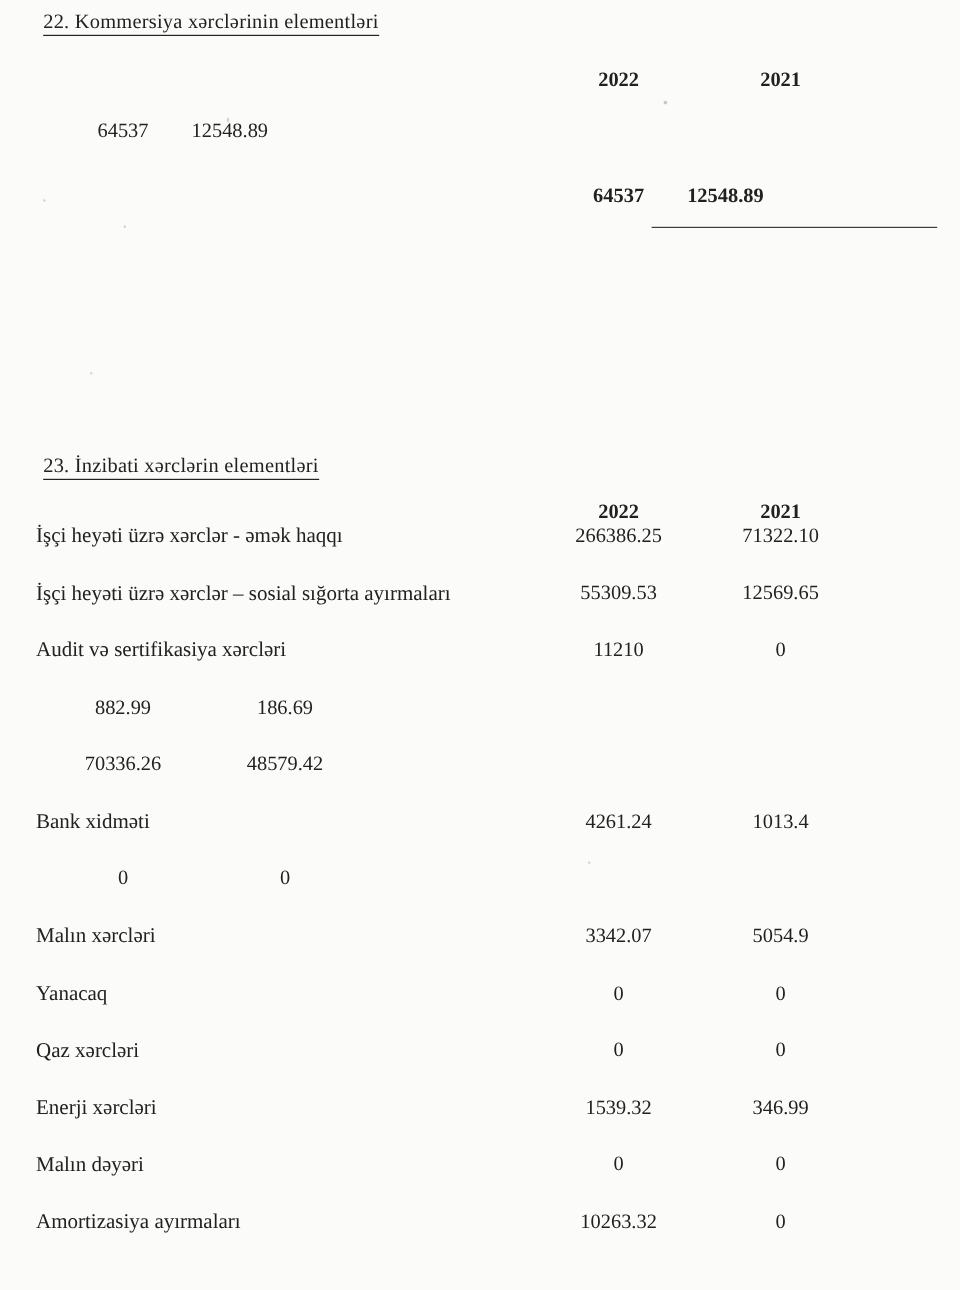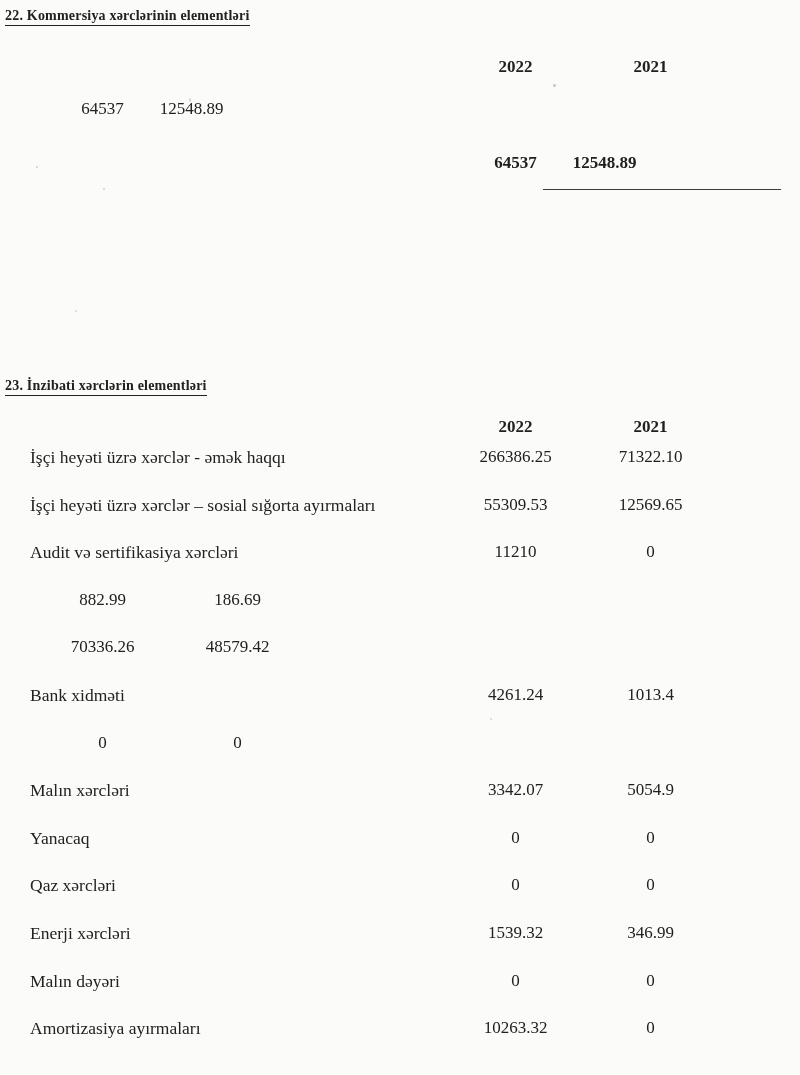--- a/index.html
+++ b/index.html
@@ -14,55 +14,55 @@
     width: 800px;
     height: 1075px;
     background: var(--paper);
     color: var(--ink);
     font-family: "Liberation Serif", "DejaVu Serif", serif;
     font-size: 17px;
     overflow: hidden;
   }
   .heading {
     position: absolute;
-    left: 5px;
-    font-weight: bold;
-    font-size: 14px;
+    left: 36px;
+    font-weight: normal;
+    font-size: 17px;
     letter-spacing: 0.2px;
   }
   .heading .u {
     display: inline-block;
     border-bottom: 1.6px solid var(--ink);
     padding-bottom: 1px;
   }
   .trow {
     position: absolute;
     left: 0;
     width: 731px;
     display: flex;
-    align-items: flex-start;
+    align-items: center;
     padding-left: 30px;
     padding-right: 18px;
   }
   .c-label { flex: 1; font-size: 17.5px; }
   .c-y22 { width: 145px; text-align: center; }
   .c-y21 { width: 125px; text-align: center; }
   .yearhdr { font-weight: bold; }
   .bold { font-weight: bold; }
   .shift { transform: translateX(-46px); }
   .total-rule {
     position: absolute;
     top: 189px;
     left: 543px;
     width: 238px;
     height: 0;
     border-top: 1.6px solid var(--rule);
   }
   
-  .rows23 { position: absolute; top: 447px; left: 0; width: 800px; }
+  .rows23 { position: absolute; top: 423px; left: 0; width: 800px; }
   .rows23 .trow { position: static; height: 47.6px; }
   
   .speck {
     position: absolute;
     border-radius: 50%;
     background: #9a9a9a;
     opacity: 0.55;
   }
 </style>
 </head>

